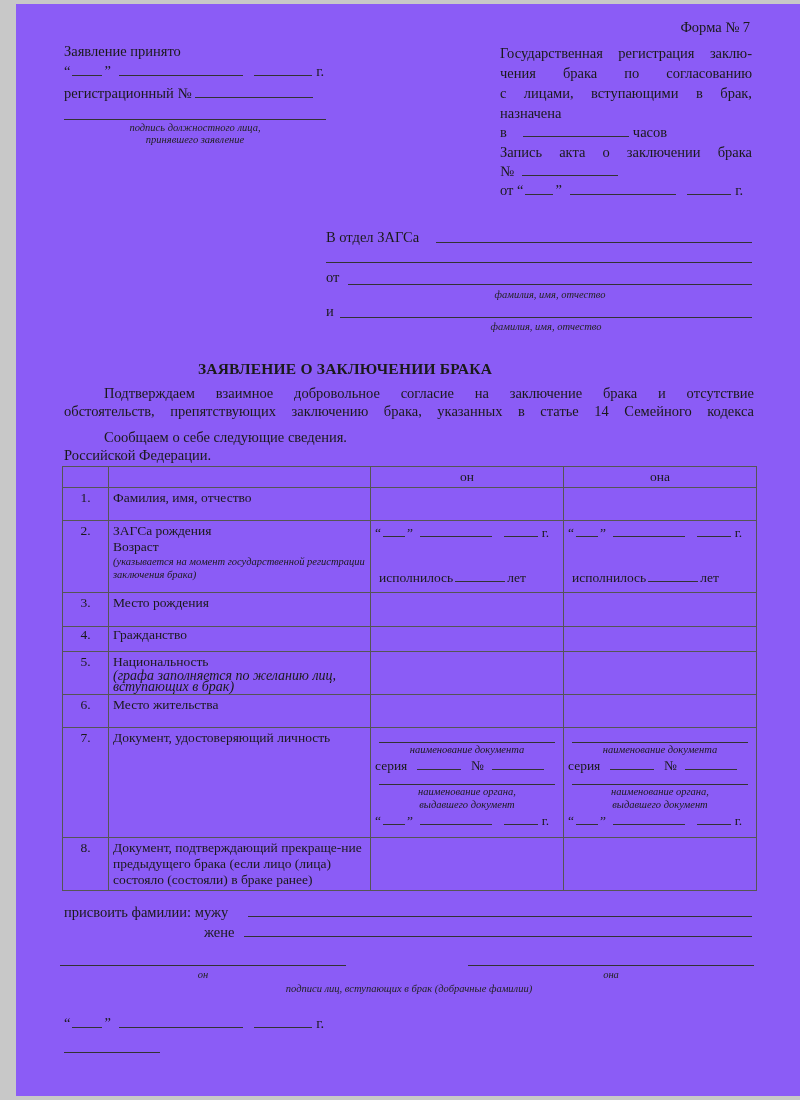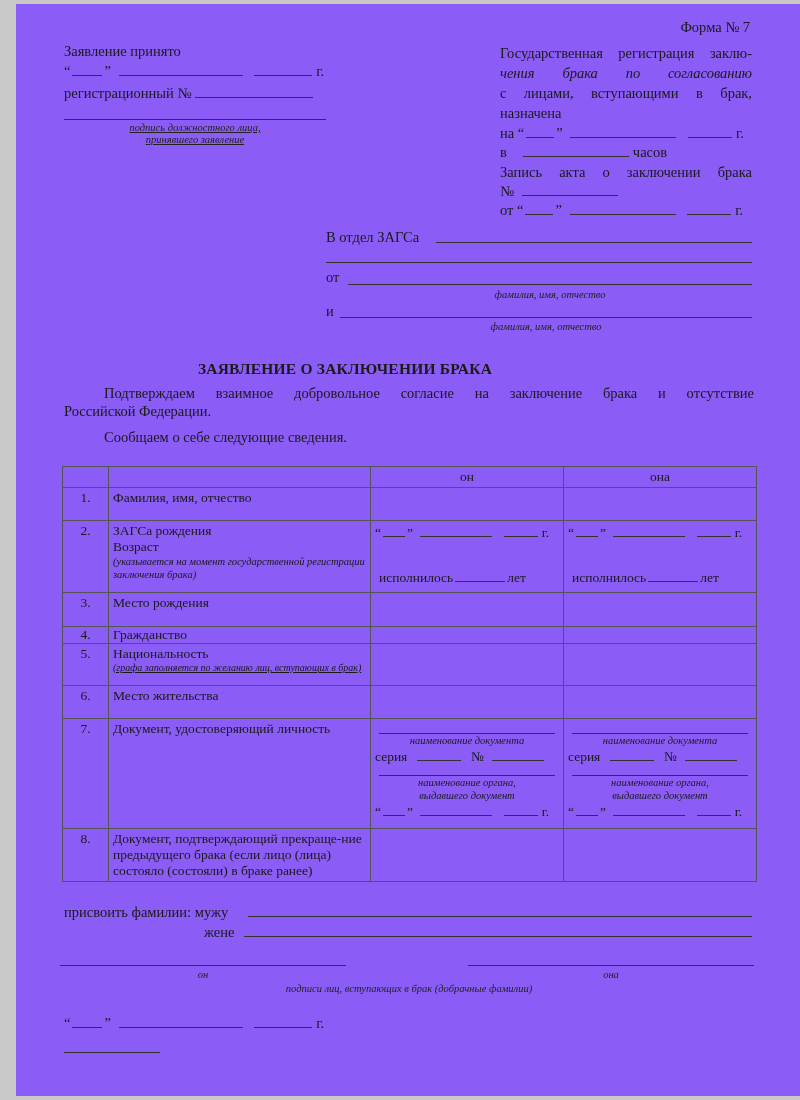--- a/index.html
+++ b/index.html
@@ -34,35 +34,30 @@
   <div class="abs t" style="left:48px; top:38px;">Заявление принято</div>
   <div class="abs t" style="left:48px; top:58px;">
     <span>“</span><span class="fld" style="width:30px;margin:0 2px;"></span><span>”</span>
     <span class="fld" style="width:124px;"></span>
     <span class="fld" style="width:58px;"></span><span>г.</span>
   </div>
   <div class="abs t" style="left:48px; top:80px;">
     <span>регистрационный №</span><span class="fld" style="width:118px;"></span>
   </div>
   <div class="line" style="left:48px; top:115px; width:262px;"></div>
-  <div class="abs it" style="left:48px; top:118px; width:262px;text-decoration:underline;">
+  <div class="abs it" style="left:48px; top:118px; width:262px;">
     <div>подпись должностного лица,</div>
     <div>принявшего заявление</div>
   </div>
 
   <div class="abs t" style="left:484px; top:40px; width:252px;">
     <div class="just">Государственная регистрация заклю-</div>
-    <div class="just" style="margin-top:2px;font-style:italic;">чения брака по согласованию</div>
+    <div class="just" style="margin-top:2px;">чения брака по согласованию</div>
     <div class="just" style="margin-top:2px;">с лицами, вступающими в брак,</div>
     <div style="margin-top:2px;">назначена</div>
-    <div style="margin-top:2px;">
-      <span>на</span> <span>“</span><span class="fld" style="width:28px;margin:0 2px;"></span><span>”</span>
-      <span class="fld" style="width:106px;"></span>
-      <span class="fld" style="width:44px;"></span><span>г.</span>
-    </div>
     <div style="margin-top:1px;">
       <span>в</span><span class="fld" style="width:106px;margin-left:16px;"></span><span>часов</span>
     </div>
     <div class="just" style="margin-top:2px;">Запись акта о заключении брака</div>
     <div style="margin-top:1px;">
       <span>№</span><span class="fld" style="width:96px;margin-left:8px;"></span>
     </div>
     <div style="margin-top:1px;">
       <span>от</span> <span>“</span><span class="fld" style="width:28px;margin:0 2px;"></span><span>”</span>
       <span class="fld" style="width:106px;"></span>
@@ -77,22 +72,23 @@
   <div class="line" style="left:332px; top:280px; width:404px;"></div>
   <div class="abs it" style="left:332px; top:285px; width:404px;">фамилия, имя, отчество</div>
   <div class="abs t" style="left:310px; top:298px;">и</div>
   <div class="line" style="left:324px; top:313px; width:412px;"></div>
   <div class="abs it" style="left:324px; top:317px; width:412px;">фамилия, имя, отчество</div>
 
   <div class="abs title" style="left:0; width:658px; top:356px; text-align:center;">ЗАЯВЛЕНИЕ О ЗАКЛЮЧЕНИИ БРАКА</div>
 
   <div class="abs t" style="left:48px; top:380px; width:690px;">
     <div class="just" style="padding-left:40px;">Подтверждаем взаимное добровольное согласие на заключение брака и отсутствие</div>
+    <div class="just">обстоятельств, препятствующих заключению брака, указанных в статье 14 Семейного кодекса</div>
+    <div style="padding-left:40px; margin-top:8px;">Сообщаем о себе следующие сведения.</div>
     <div>Российской Федерации.</div>
-    <div style="padding-left:40px; margin-top:8px;">Сообщаем о себе следующие сведения.</div>
   </div>
 
   <table class="grid">
     <tbody>
         <tr style="height:18px;">
       <td class="num"></td>
       <td class="lbl"></td>
       <td class="col" style="text-align:center;">он</td>
       <td class="col" style="text-align:center;">она</td>
     </tr>
@@ -131,29 +127,29 @@
       </td>
     </tr>
     <tr style="height:34px;">
       <td class="num">3.</td>
       <td class="lbl">Место рождения</td>
       <td class="col"></td>
       <td class="col"></td>
     </tr>
     <tr style="height:16px;">
       <td class="num" style="padding-top:0;padding-bottom:0;">4.</td>
-      <td class="lbl" style="padding-top:0;padding-bottom:0;">Гражданство</td>
+      <td class="lbl" style="padding-top:0;padding-bottom:8px;">Гражданство</td>
       <td class="col"></td>
       <td class="col"></td>
     </tr>
     <tr style="height:42px;">
       <td class="num">5.</td>
       <td class="lbl">
         <div>Национальность</div>
-        <div class="small-it" style="font-size:10px;line-height:11px;text-decoration:underline;">(графа заполняется по желанию лиц, вступающих в брак)</div>
+        <div class="small-it" style="font-size:14px;line-height:11px;">(графа заполняется по желанию лиц, вступающих в брак)</div>
       </td>
       <td class="col"></td>
       <td class="col"></td>
     </tr>
     <tr style="height:33px;">
       <td class="num">6.</td>
       <td class="lbl">Место жительства</td>
       <td class="col"></td>
       <td class="col"></td>
     </tr>

